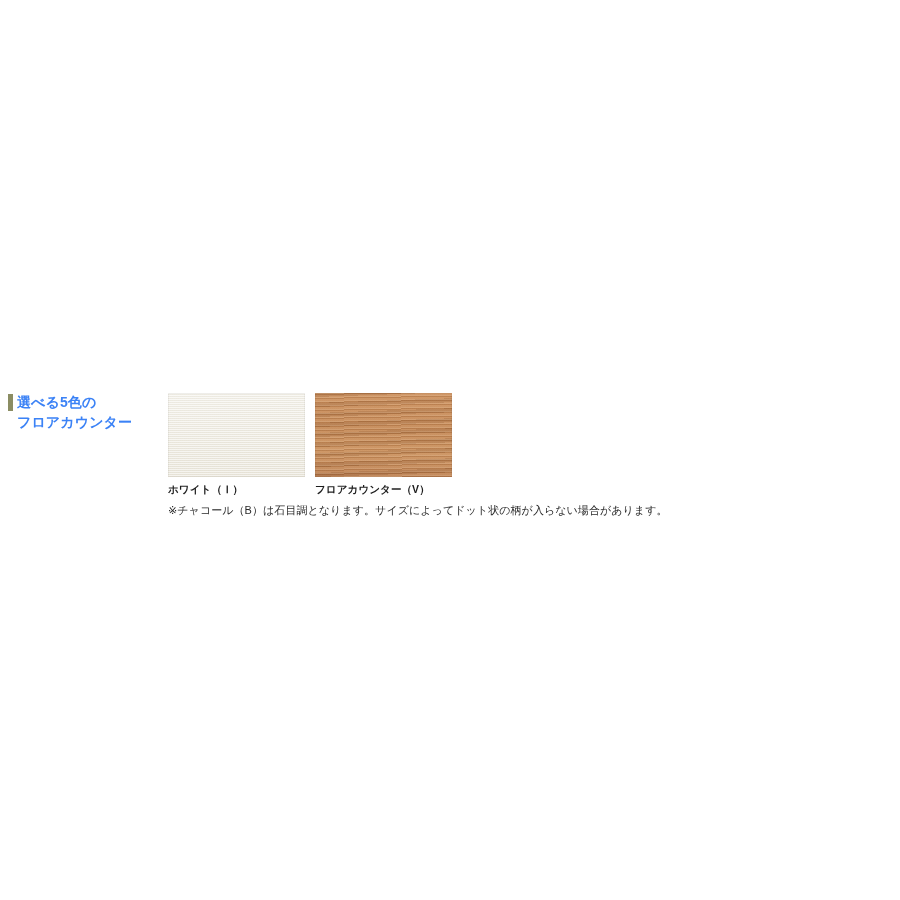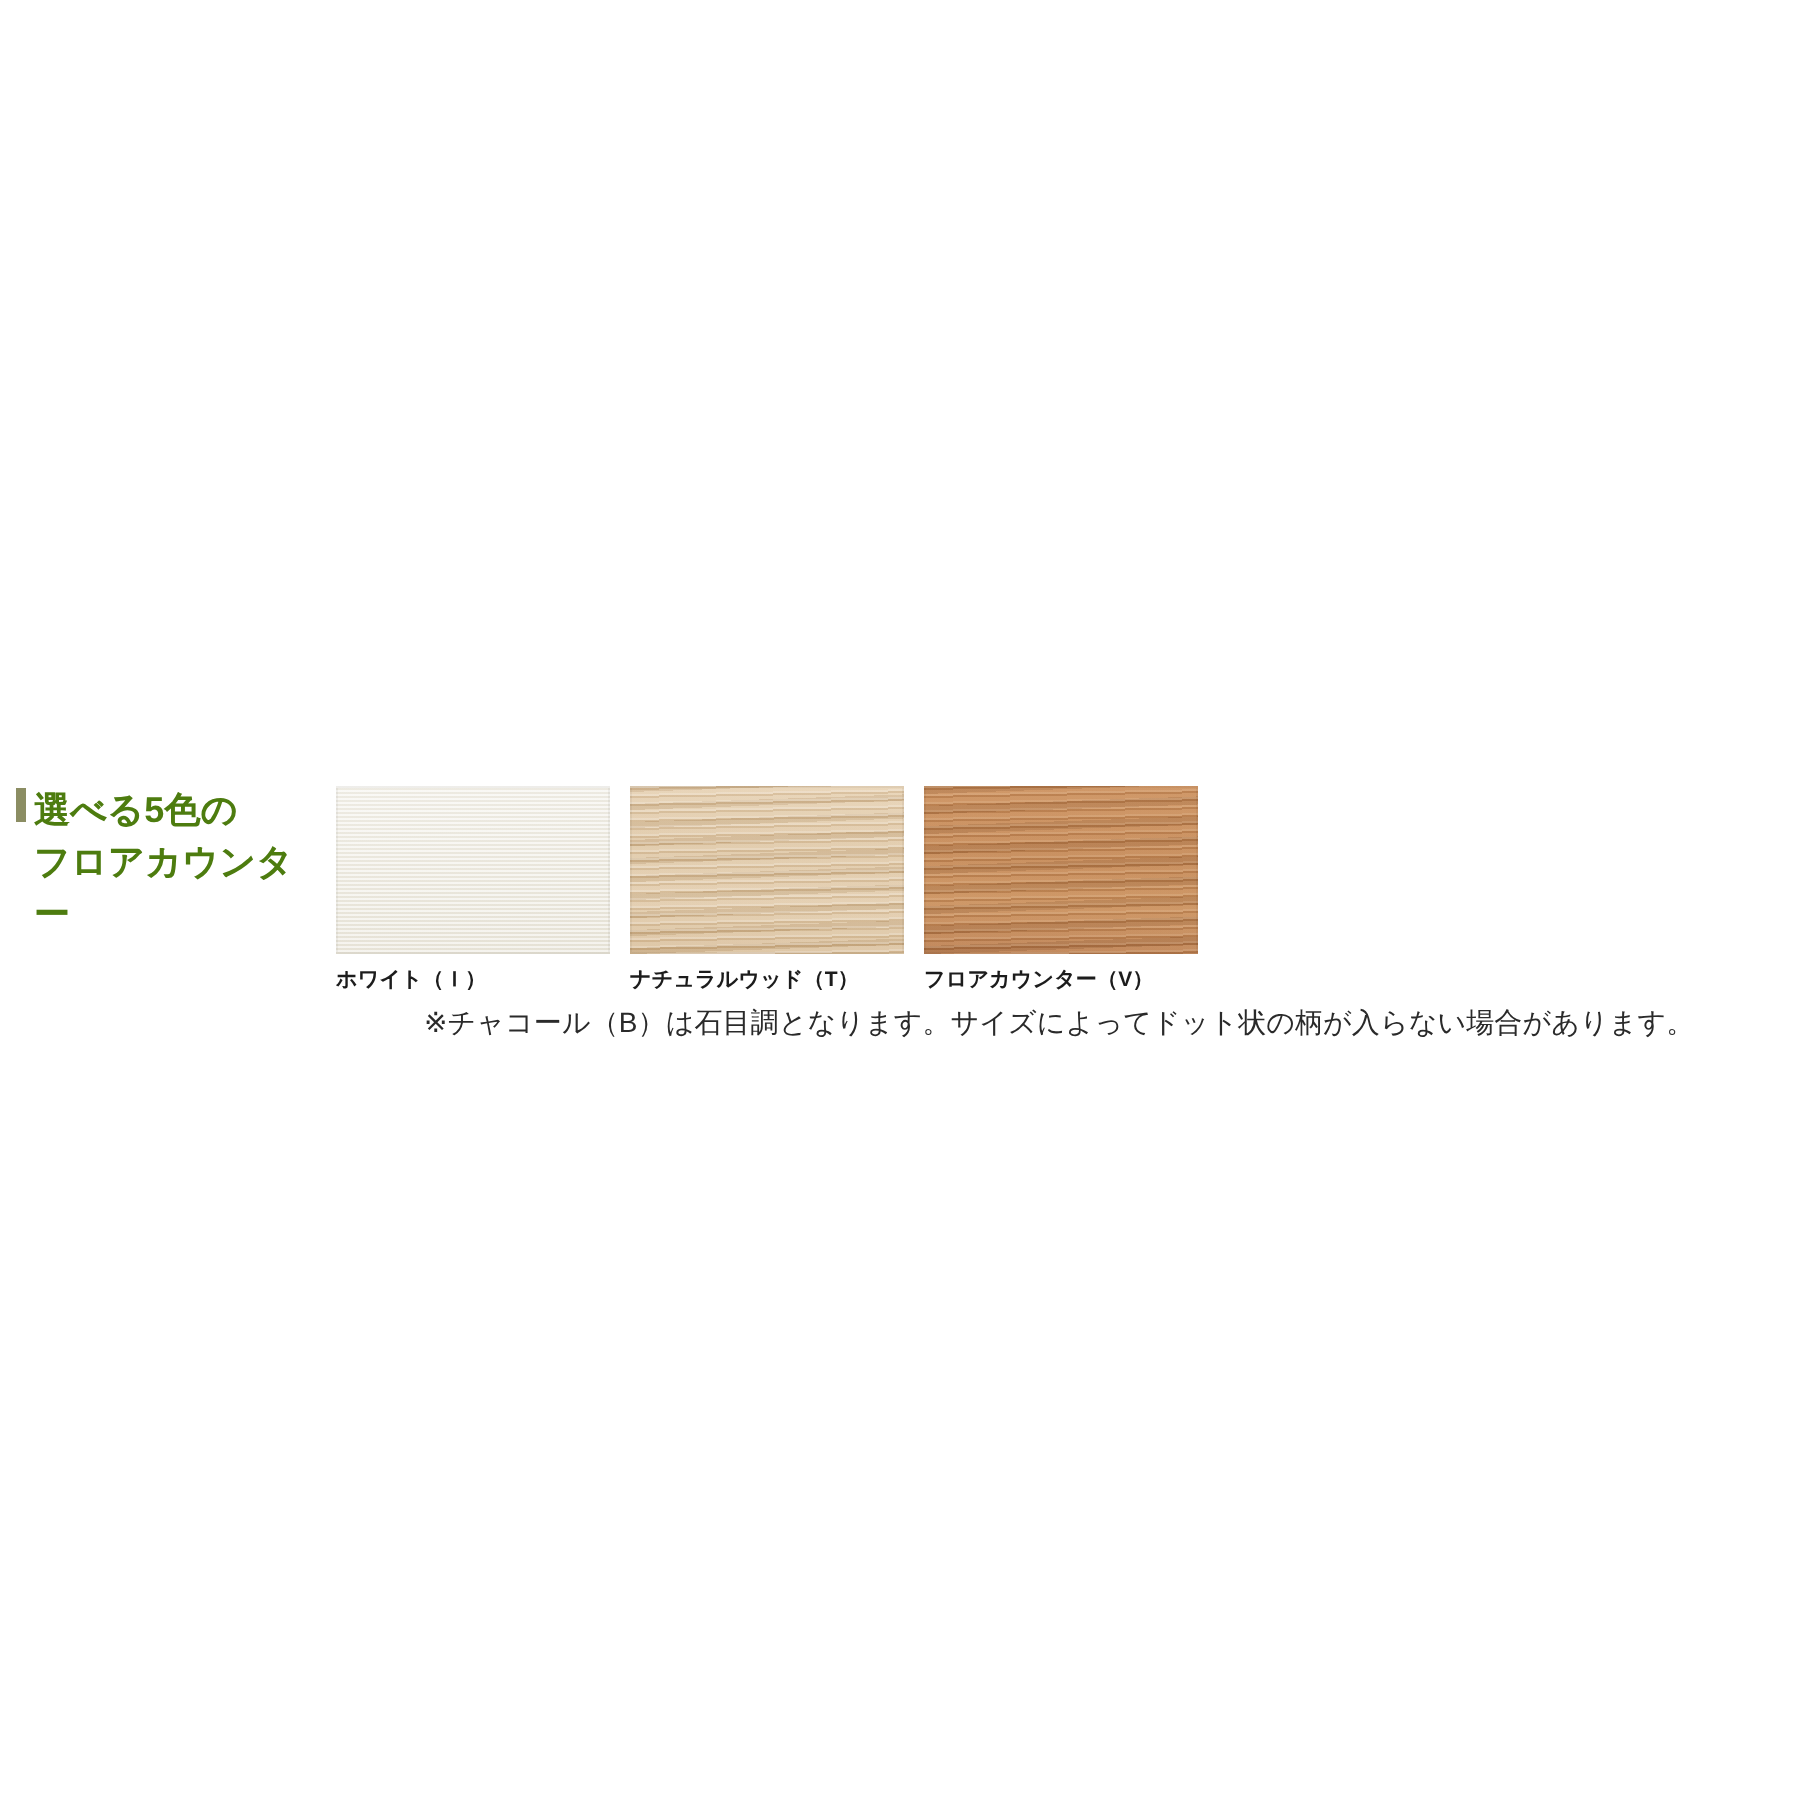--- a/index.html
+++ b/index.html
@@ -35,24 +35,24 @@
   }
   #heading-bar {
     width: 5px;
     height: 17px;
     background: #8b8d63;
     flex: 0 0 auto;
     margin-top: 2px;
     margin-right: 4px;
   }
   #heading-text {
-    font-size: 18px;
+    font-size: 14px;
     font-weight: bold;
     line-height: 1.45;
-    color: #4d7c0f;
+    color: #3b82f6;
     letter-spacing: 0.1px;
     white-space: pre-line;
   }
 
   
   #swatch-row {
     position: absolute;
     left: 168px;
     top: 13px;
     width: 716px;
@@ -164,49 +164,44 @@
       17px 13px, 23px 19px, 29px 15px, 19px 25px,
       21px 17px, 27px 23px, 15px 21px,
       34px 34px, auto, auto;
   }
 
   
   #footnote {
     position: absolute;
     left: 168px;
     top: 123px;
-    font-size: 14px;
+    font-size: 11px;
     color: #2a2a2a;
     letter-spacing: 0.05px;
     white-space: nowrap;
-    margin-left: 44px;
   }
 </style>
 </head>
 <body>
 
 <div id="color-section">
 
   <div id="section-heading">
     <div id="heading-bar"></div>
     <div id="heading-text">選べる5色の
 フロアカウンター</div>
   </div>
 
   <div id="swatch-row">
 
     <div class="swatch-cell">
       <div class="swatch-chip tex-white"></div>
       <div class="swatch-label">ホワイト（Ｉ）</div>
     </div>
 
-    <div class="swatch-cell">
-      <div class="swatch-chip tex-natural"></div>
-      <div class="swatch-label">ナチュラルウッド（T）</div>
-    </div>
 
     <div class="swatch-cell">
       <div class="swatch-chip tex-medium"></div>
       <div class="swatch-label">フロアカウンター（V）</div>
     </div>
 
 
 
   </div>
 

